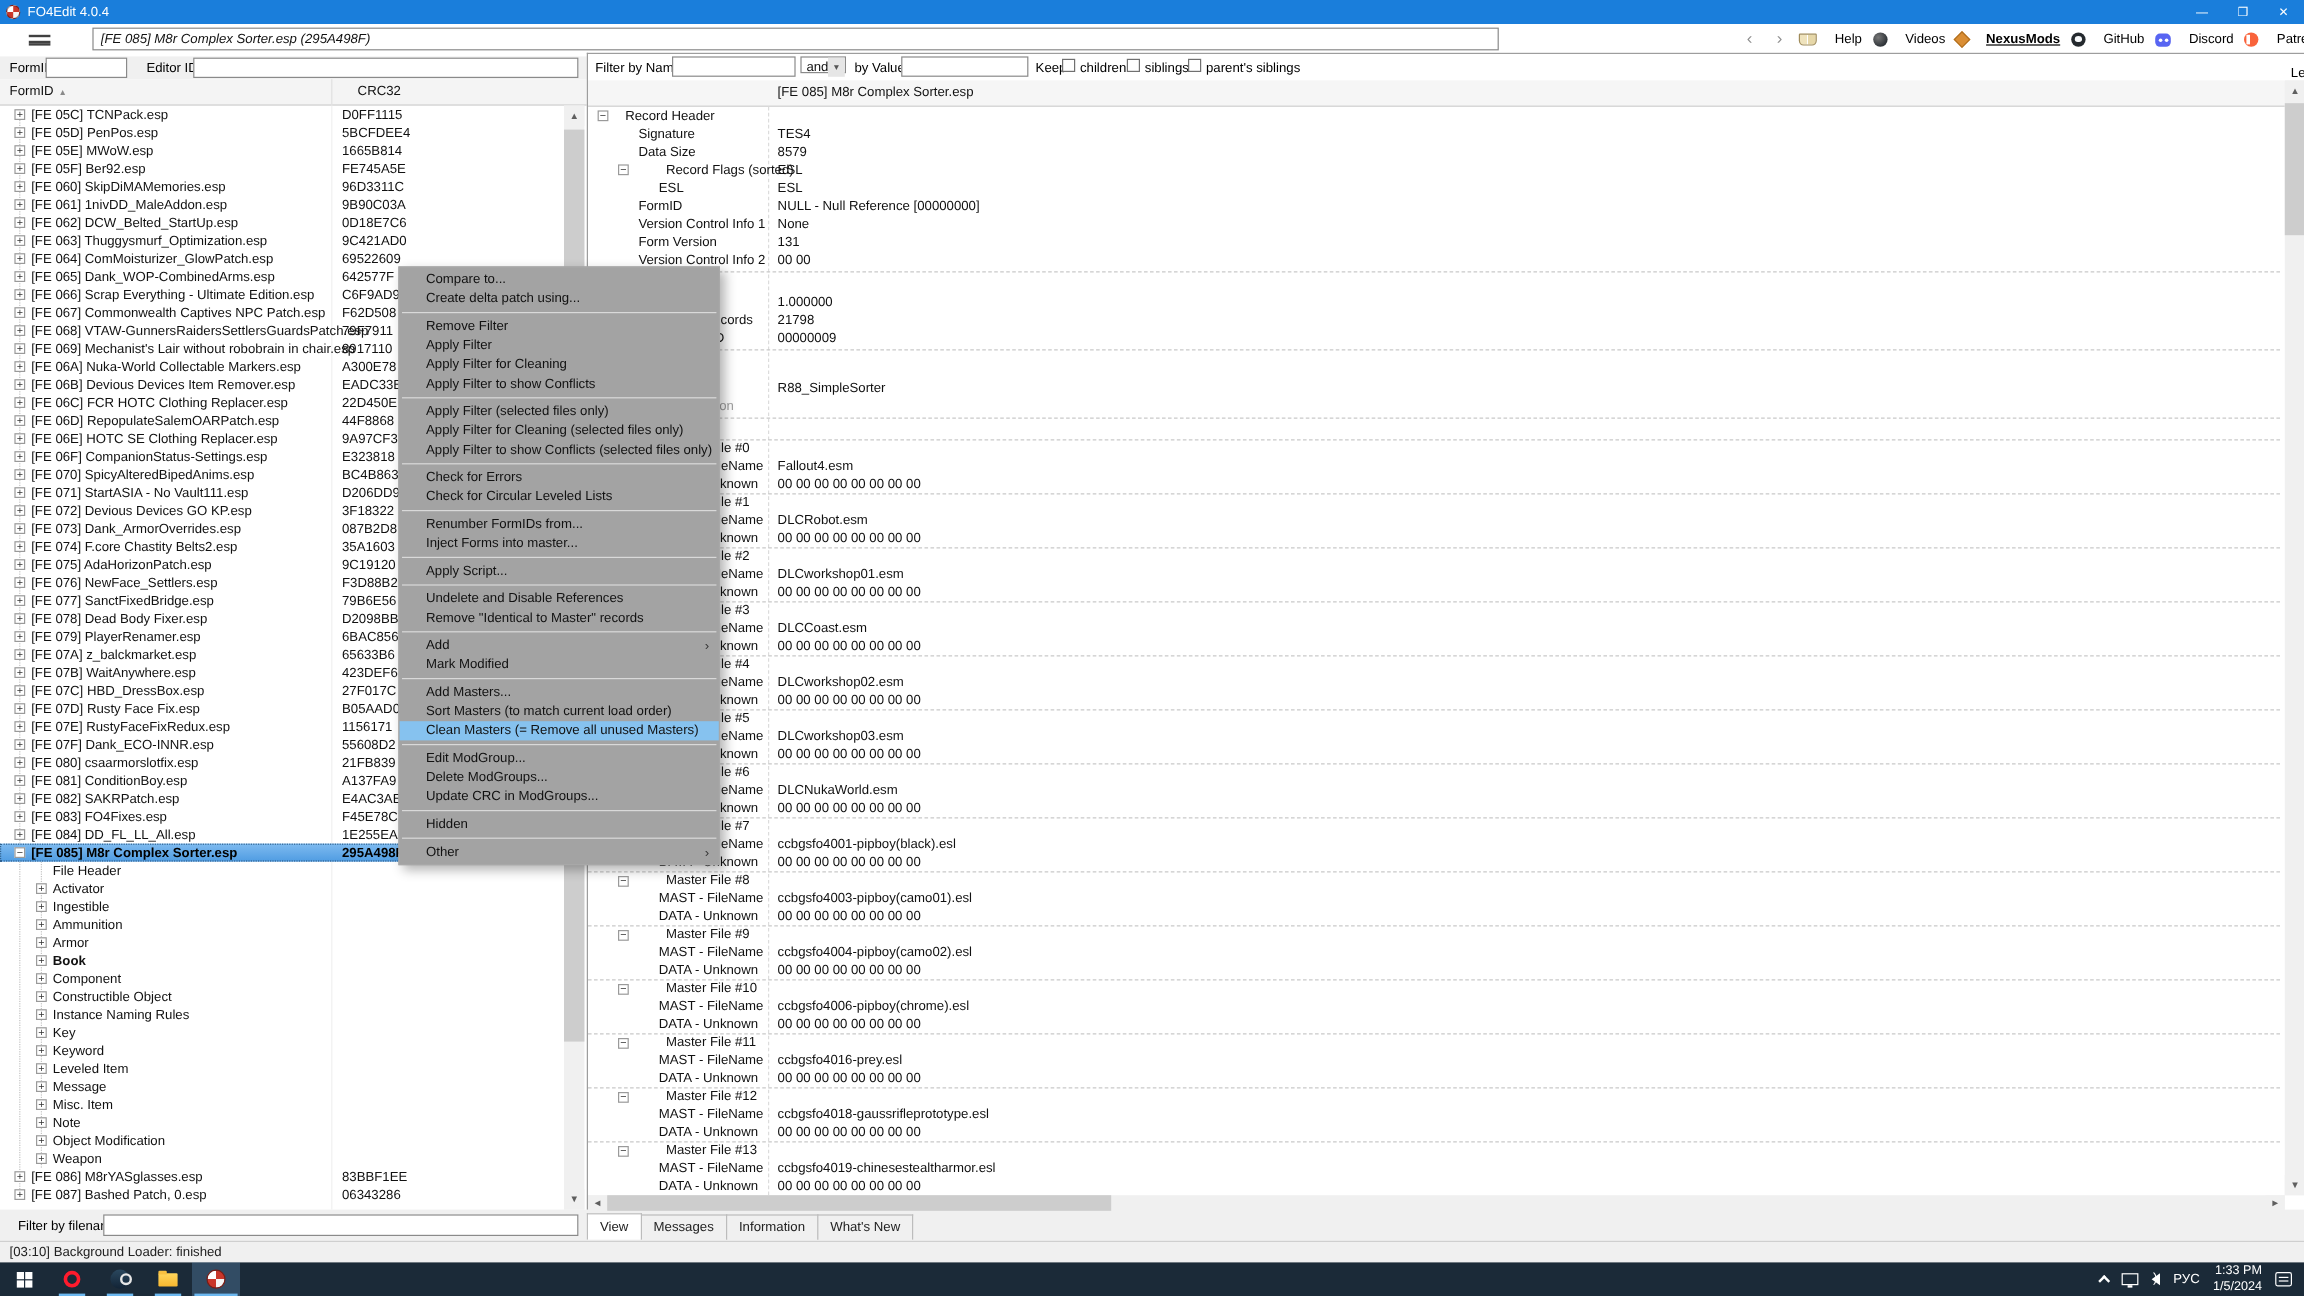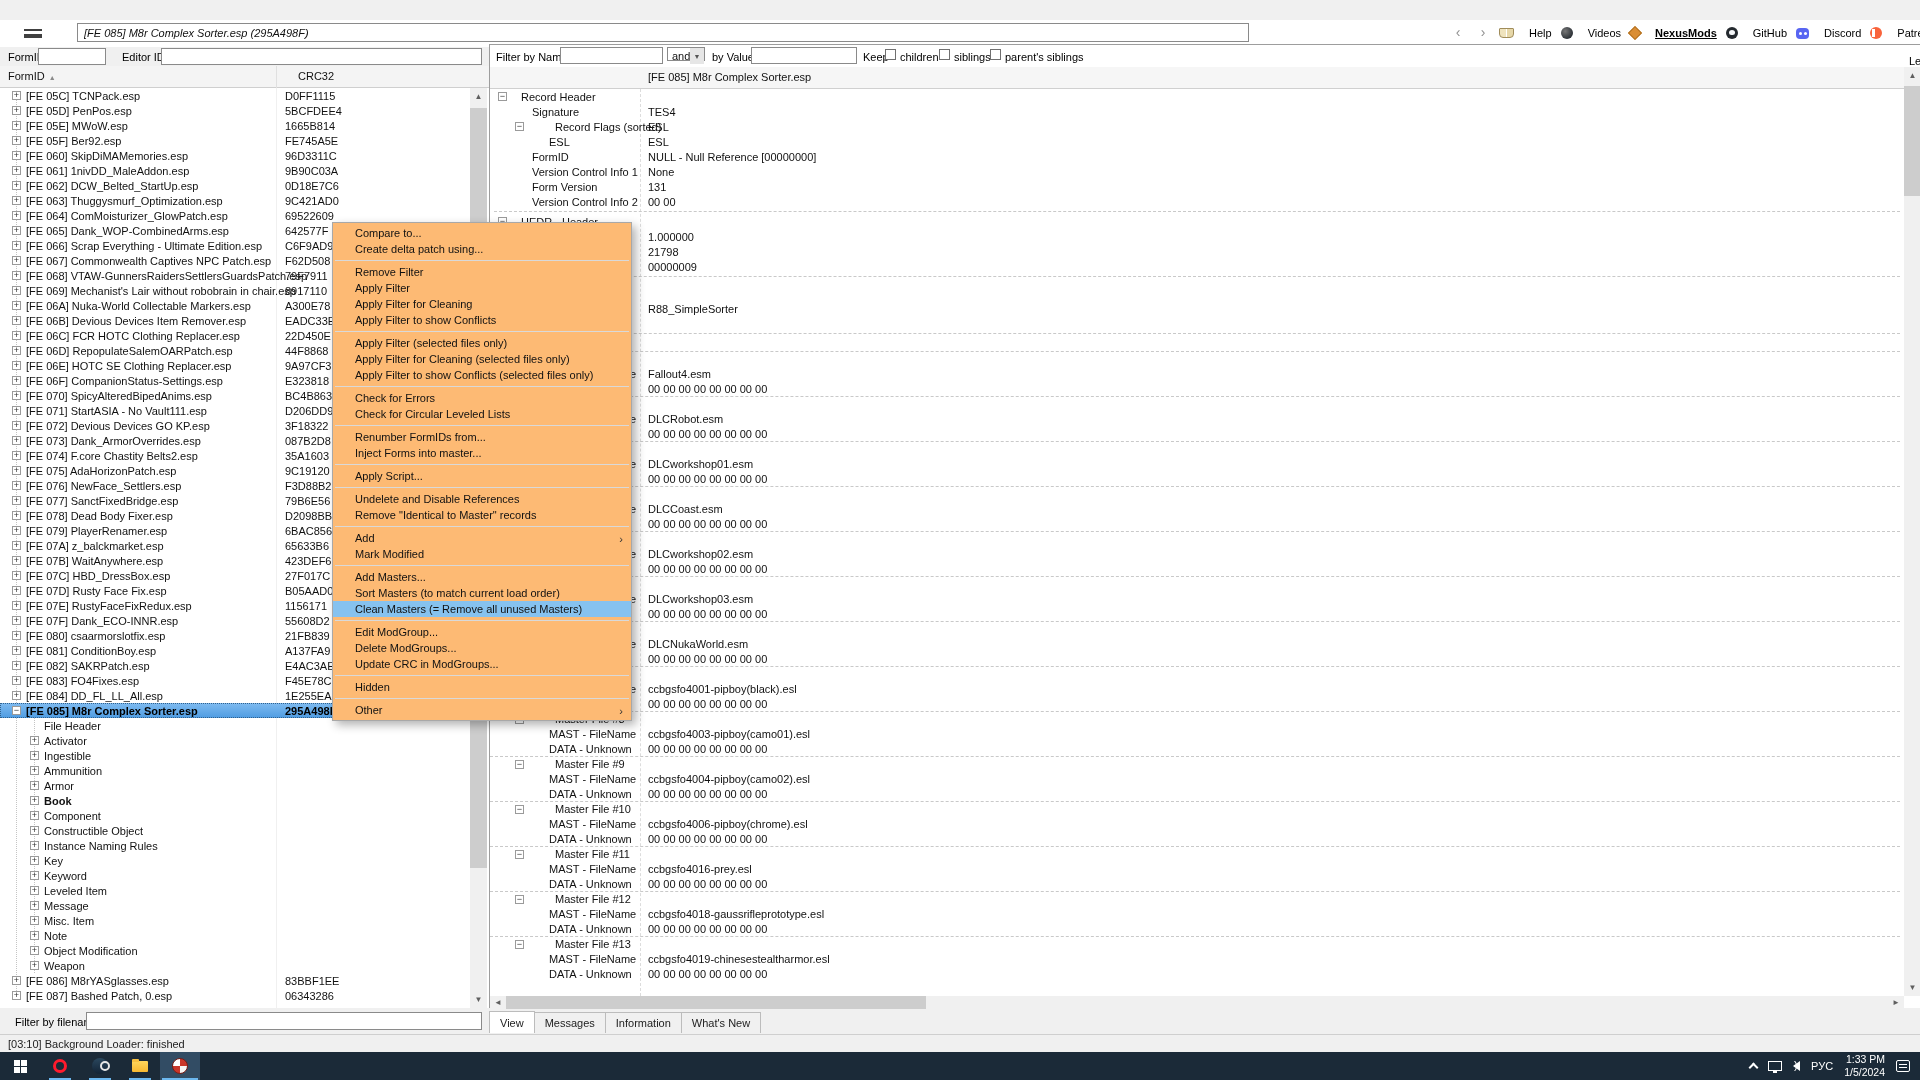--- a/index.html
+++ b/index.html
@@ -90,21 +90,21 @@
   .dexp{width:9px;height:9px;border:1px solid #9a9a9a;background:#fff;color:#333;font-size:9px;line-height:7px;text-align:center;flex:none;margin-right:6px;}
   .dlbl{font-size:11px;}
   .dlbl.gray{color:#a0a0a0;}
   .i0{margin-left:8px;}  .i0t{margin-left:25px;}
   .i1{margin-left:25px;} .i1t{margin-left:42px;} .i2t{margin-left:59px;}
   .dval{position:absolute;left:158px;font-size:11px;}
   .dsep{border-top:1px dashed #c9c9c9;margin:2px 0 2px 4px;height:0;}
   .btop{border-top:1px dashed #c9c9c9;}
 
   
-  #ctxmenu{left:332px;top:222px;width:300px;background:#fdba74;border:1px solid #a8a8a8;
+  #ctxmenu{left:332px;top:222px;width:268px;background:#a3a3a3;border:1px solid #a8a8a8;
     box-shadow:4px 4px 9px rgba(0,0,0,.30);padding:2px 0;}
   .mi{height:16px;line-height:16px;padding:0 24px 0 22px;position:relative;font-size:11px;color:#111;white-space:nowrap;}
   .mi.hl{background:#86c2ef;}
   .mi .sub{position:absolute;right:8px;top:1px;font-size:11px;color:#333;}
   .msep{border-top:1px solid #d9d9d9;margin:3px 2px;}
 
   
   #tabs{position:absolute;left:489px;top:1010px;display:flex;align-items:flex-end;height:23px;}
   .tab{padding:4px 10px 4px 10px;border:1px solid #bcbcbc;border-bottom:none;background:#f0f0f0;margin-right:-1px;color:#222;}
   .tab.active{background:#fff;position:relative;padding-top:5px;}
@@ -134,20 +134,29 @@
   .tr-vol:after{content:")";color:#fff;position:absolute;left:1px;top:-7px;font-size:11px;}
   .clock{text-align:right;font-size:10.5px;line-height:1.2;}
   .tr-ac{width:14px;height:12px;border:1px solid #fff;border-radius:2px;position:relative;}
   .tr-ac:after{content:"";position:absolute;left:2px;top:3px;width:8px;height:1px;background:#fff;box-shadow:0 3px 0 #fff;}
 </style>
 </head>
 <body>
 
 <div class="screen">
 
+  <div class="abs" id="titlebar">
+    <span class="app-ico"></span>
+    <span class="t">FO4Edit 4.0.4</span>
+    <div class="wbtns">
+      <span class="wbtn">—</span>
+      <span class="wbtn">❐</span>
+      <span class="wbtn">✕</span>
+    </div>
+  </div>
 
   <div class="abs" id="menurow"></div>
   <div class="burger"></div>
   <input id="crumb" value="[FE 085] M8r Complex Sorter.esp (295A498F)" style="">
   <span class="navchev" style="left:1449px;">‹</span>
   <span class="navchev" style="left:1474px;">›</span>
   <div id="links">
       <div class="link">
         <span class="ic ic-book"></span>
         <span class="lbl">Help</span>
@@ -517,20 +526,24 @@
     <div id="detail-rows">
         <div class="drow">
           <span class="dexp i0">−</span>
           <span class="dlbl i0">Record Header</span>
         </div>
         <div class="drow">
           <span class="dlbl i1t">Signature</span>
           <span class="dval">TES4</span>
         </div>
         <div class="drow">
+          <span class="dlbl i1t">Data Size</span>
+          <span class="dval">8579</span>
+        </div>
+        <div class="drow">
           <span class="dexp i1">−</span>
           <span class="dlbl i1">Record Flags (sorted)</span>
           <span class="dval">ESL</span>
         </div>
         <div class="drow">
           <span class="dlbl i2t">ESL</span>
           <span class="dval">ESL</span>
         </div>
         <div class="drow">
           <span class="dlbl i1t">FormID</span>

